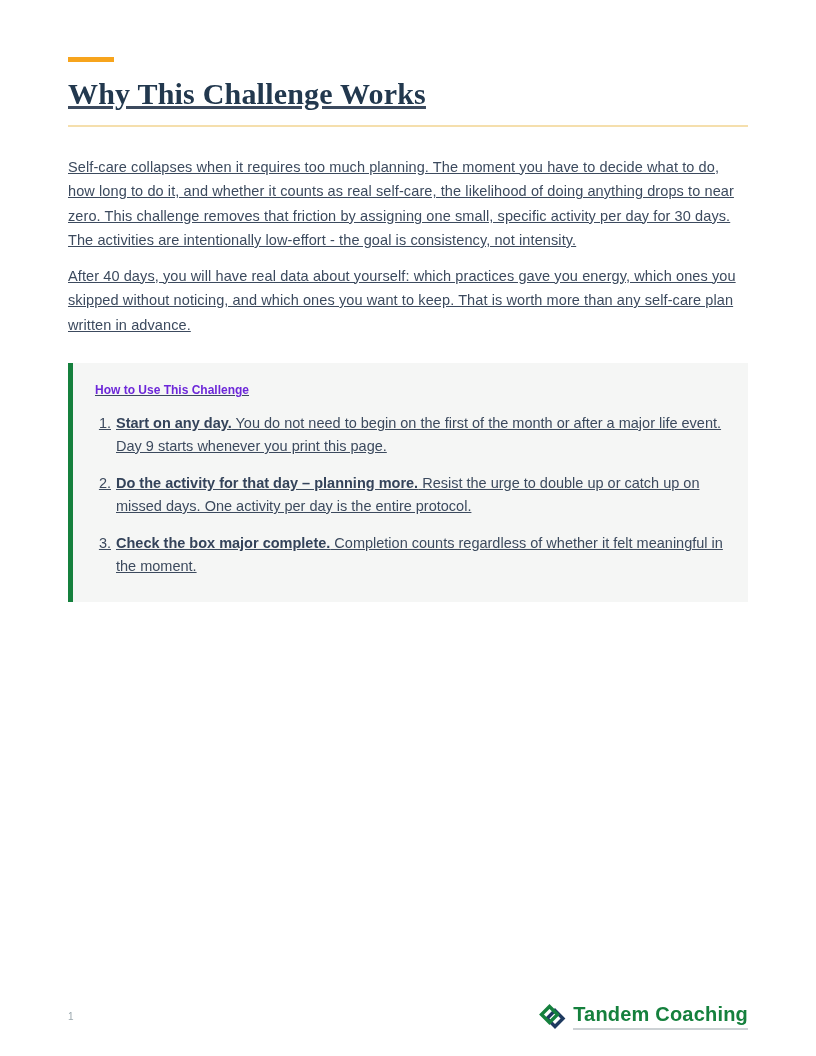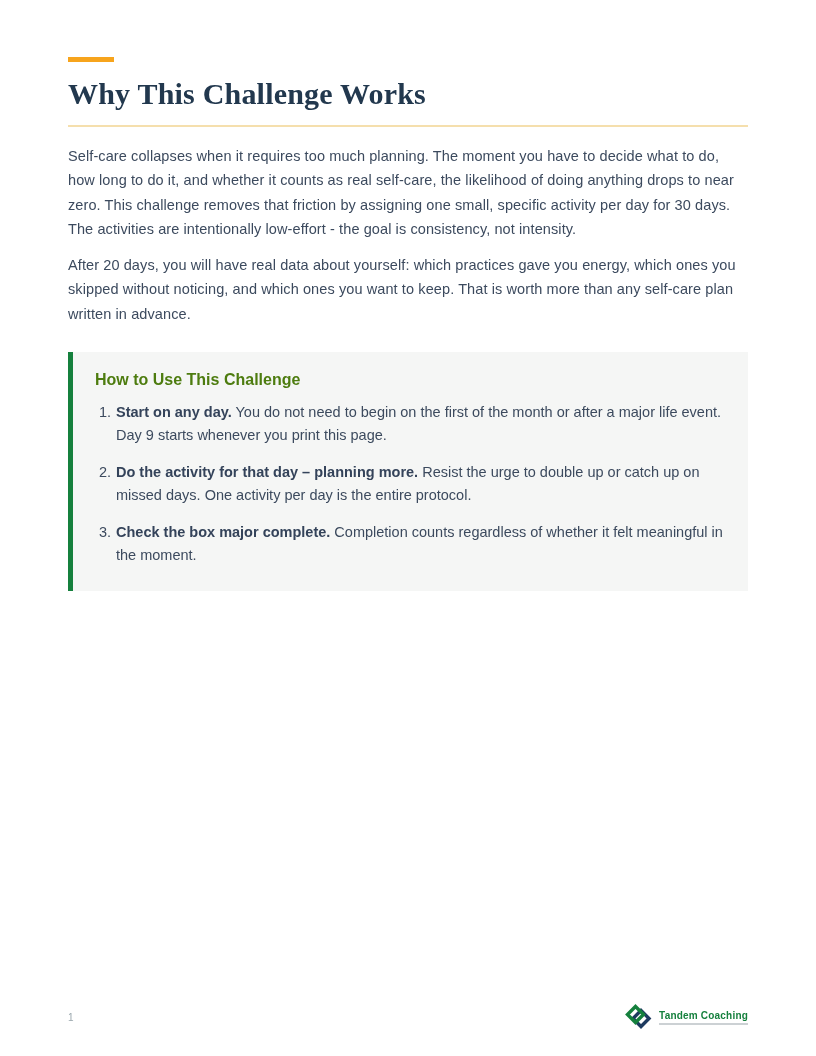--- a/index.html
+++ b/index.html
@@ -6,20 +6,21 @@
   html, body { background: #ffffff; }
   .page {
     position: relative;
     width: 816px;
     height: 1056px;
     margin: 0 auto;
     background: #ffffff;
     font-family: "Liberation Sans", sans-serif;
     color: #3C4A5E;
     overflow: hidden;
+    text-decoration: underline;
   }
   .content {
     padding: 57px 68px 0 68px;
   }
   .accent-bar {
     width: 46px;
     height: 5px;
     background: #F7A41C;
   }
   .page-title {
@@ -30,34 +31,34 @@
     color: #22384E;
     margin-top: 15px;
     padding-bottom: 13px;
     border-bottom: 2px solid #F5DFAD;
     letter-spacing: 0.2px;
   }
   .body-paragraph {
     font-size: 14.5px;
     line-height: 24.5px;
     color: #3C4A5E;
-    margin-top: 17px;
+    margin-top: 28px;
     letter-spacing: 0.1px;
   }
   .body-paragraph + .body-paragraph { margin-top: 11px; }
   .callout {
     margin-top: 26px;
     background: #F5F6F5;
     border-left: 5px solid #15803D;
     padding: 18px 24px 24px 22px;
   }
   .callout-heading {
-    color: #4d7c0f;
+    color: #6d28d9;
     font-weight: 700;
-    font-size: 16px;
+    font-size: 12px;
     line-height: 19px;
   }
   .callout-list { margin-top: 12px; }
   .callout-item {
     display: flex;
     font-size: 14.5px;
     line-height: 23px;
     margin-bottom: 14px;
     color: #3C4A5E;
   }
@@ -82,41 +83,41 @@
     font-size: 10px;
     color: #9AA7AD;
   }
   .brand {
     display: flex;
     align-items: center;
     gap: 7px;
   }
   .brand-icon { display: block; }
   .brand-name {
-    font-size: 10px;
+    font-size: 20px;
     font-weight: 700;
     color: #15803D;
     letter-spacing: 0.2px;
     border-bottom: 2px solid #CCD1D4;
     padding-bottom: 2px;
   }
 </style>
 </head>
 <body>
 
 <div class="page">
   <div class="content">
 
     <div class="accent-bar"></div>
 
     <h1 class="page-title">Why This Challenge Works</h1>
 
     <p class="body-paragraph">Self-care collapses when it requires too much planning. The moment you have to decide what to do, how long to do it, and whether it counts as real self-care, the likelihood of doing anything drops to near zero. This challenge removes that friction by assigning one small, specific activity per day for 30 days. The activities are intentionally low-effort - the goal is consistency, not intensity.</p>
 
-    <p class="body-paragraph">After 20 days, you will have real data about yourself: which practices gave you energy, which ones you skipped without noticing, and which ones you want to keep. That is worth more than any self-care plan written in advance.</p>
+    <p class="body-paragraph">After 40 days, you will have real data about yourself: which practices gave you energy, which ones you skipped without noticing, and which ones you want to keep. That is worth more than any self-care plan written in advance.</p>
 
     <div class="callout">
       <div class="callout-heading">How to Use This Challenge</div>
 
       <div class="callout-list">
 
         <div class="callout-item">
           <span class="item-number">1.</span>
           <span class="item-text"><span class="item-bold">Start on any day.</span><span> You do not need to begin on the first of the month or after a major life event. Day 9 starts whenever you print this page.</span></span>
         </div>

